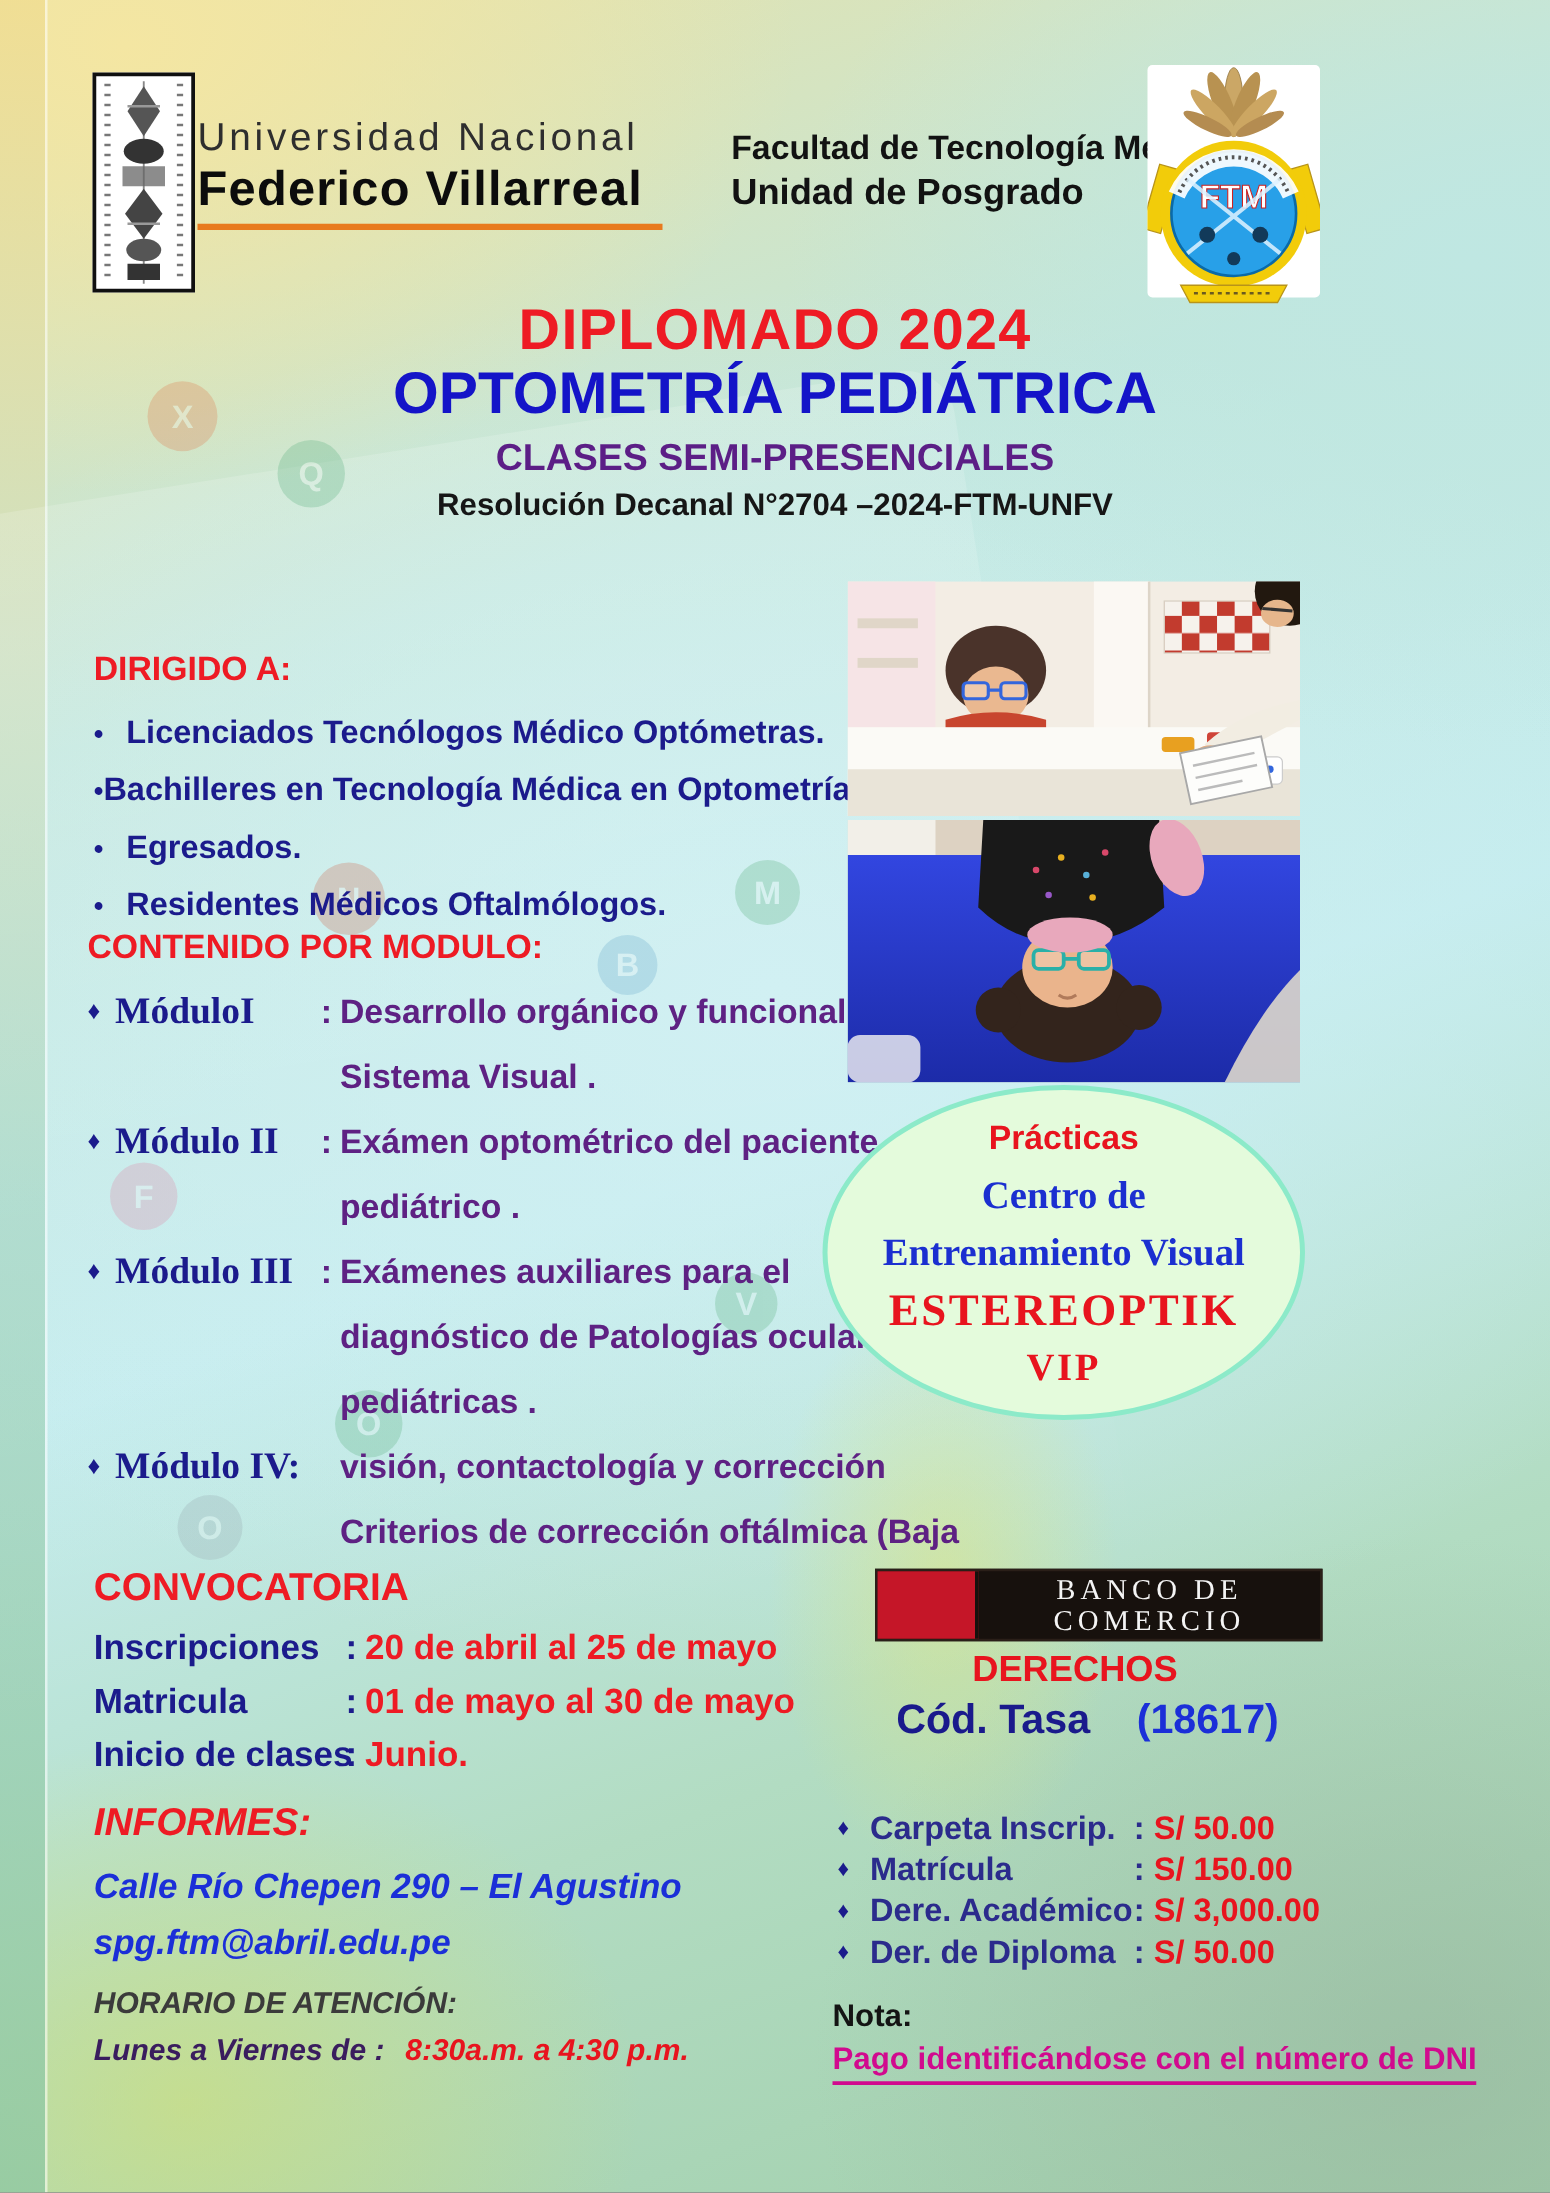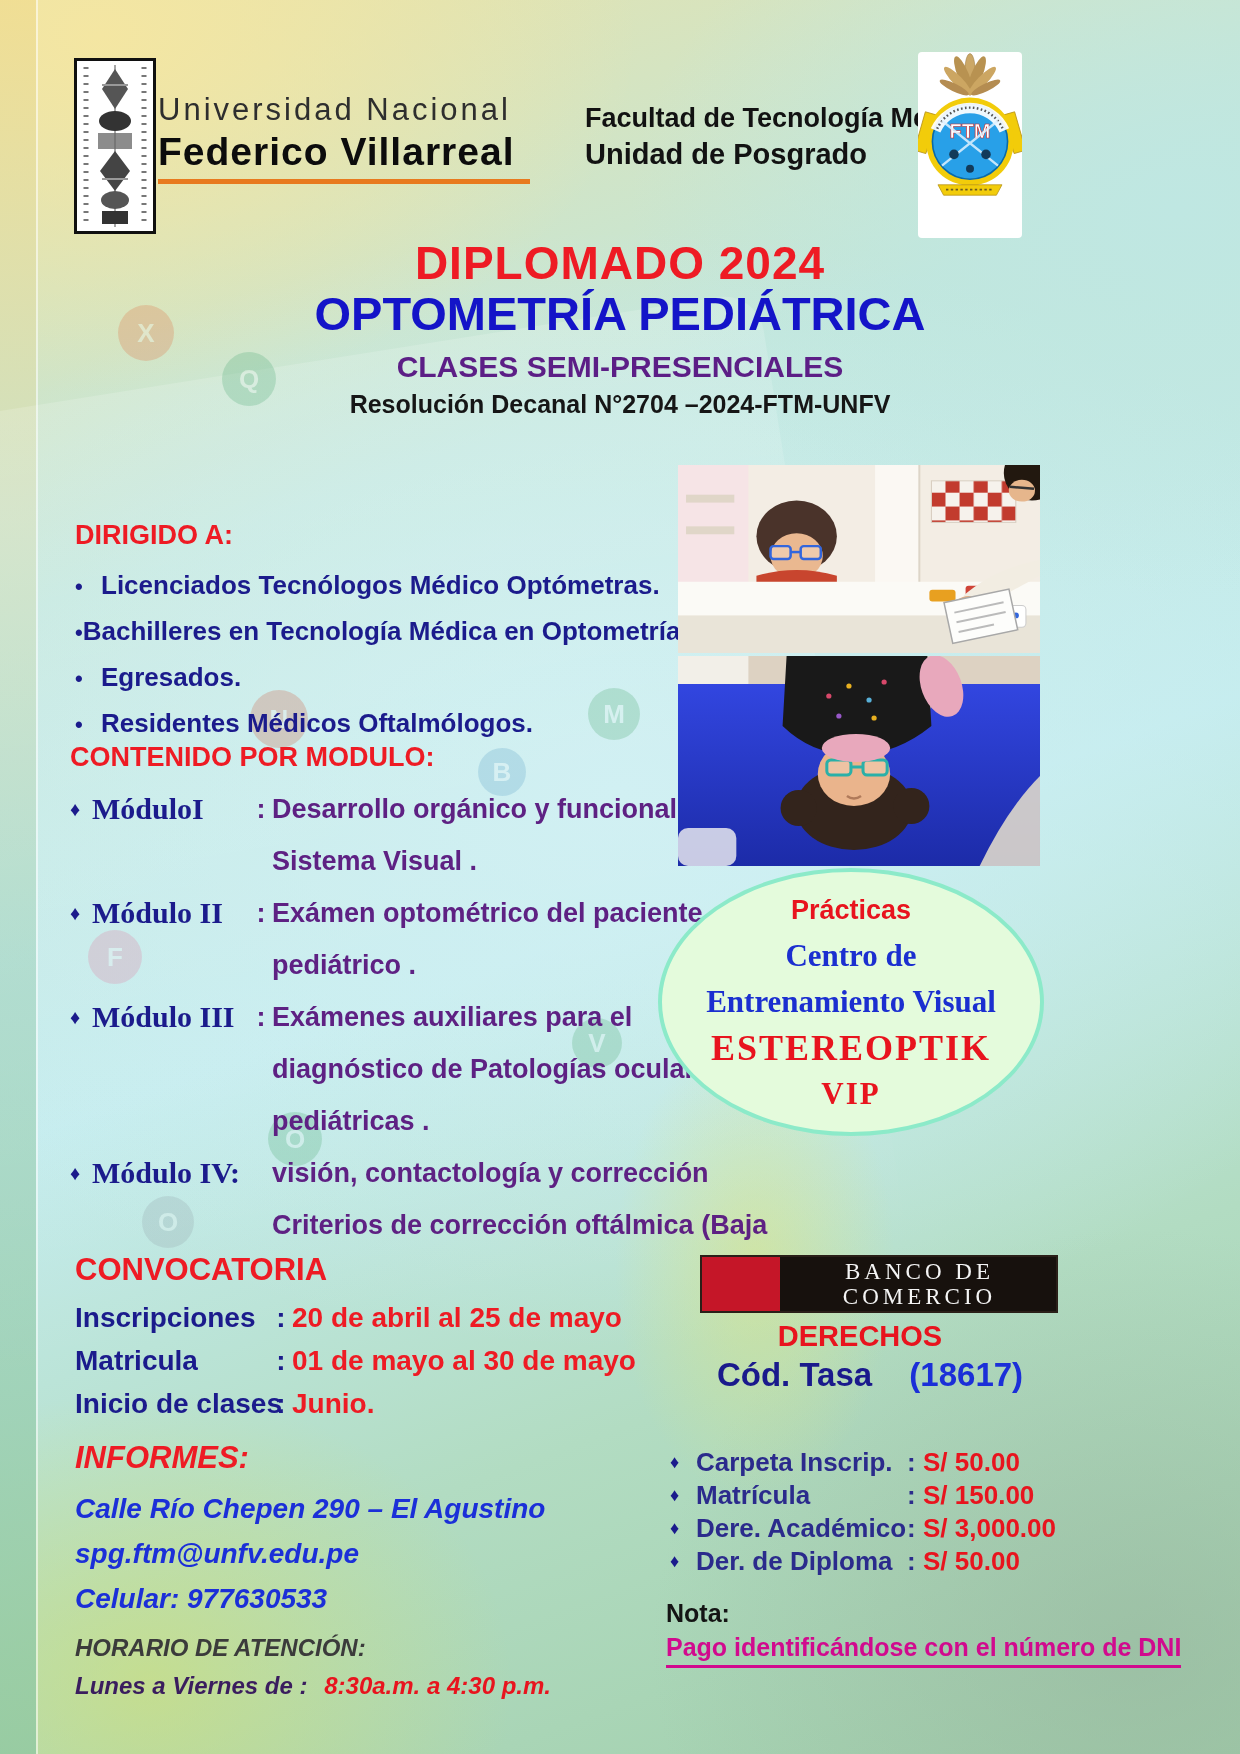--- a/index.html
+++ b/index.html
@@ -27,21 +27,21 @@
 
   
   .seal{left:74px;top:58px;width:82px;height:176px;background:#fff;border:3px solid #101010;box-sizing:border-box;}
   .univ{left:158px;top:92px;width:420px;}
   .univ-1{font-size:31px;font-weight:400;color:#2e2e2e;letter-spacing:3px;white-space:nowrap;}
   .univ-2{font-size:39px;font-weight:700;color:#0c0c0c;letter-spacing:1px;white-space:nowrap;margin-top:2px;}
   .univ-rule{width:372px;height:5px;background:#e87a1e;margin-top:5px;}
   .faculty{left:585px;top:100px;color:#121212;line-height:36px;}
   .fac-1{font-size:27px;font-weight:700;}
   .fac-2{font-size:29px;font-weight:700;}
-  .crest{left:918px;top:52px;width:104px;height:186px;background:#fff;border-radius:4px;}
+  .crest{left:918px;top:52px;width:138px;height:186px;background:#fff;border-radius:4px;}
 
   
   .tcenter{left:0;width:1240px;text-align:center;}
   .title1{top:236px;font-size:46px;font-weight:800;color:#ee1b24;letter-spacing:1px;}
   .title2{top:286px;font-size:47px;font-weight:800;color:#1414c8;letter-spacing:0px;}
   .title3{top:350px;font-size:30px;font-weight:700;color:#5c1e86;}
   .resol{top:390px;font-size:25px;font-weight:700;color:#161616;}
 
   
   .dirigido{left:75px;top:520px;width:600px;}
@@ -285,22 +285,21 @@
     <div class="conv-row">
       <span class="conv-label">Inicio de clases</span>
       <span class="conv-sep">:</span>
       <span class="conv-value">Junio.</span>
     </div>
   </div>
 
   <div class="abs informes">
     <div class="inf-h">INFORMES:</div>
     <div class="inf-line">Calle Río Chepen 290 – El Agustino</div>
-    <div class="inf-line">spg.ftm@unfv.edu.pe</div>
-    <div class="inf-line">Celular: 977630533</div>
+    <div class="inf-line">spg.ftm@abril.edu.pe</div>
     <div class="horario-h">HORARIO DE ATENCIÓN:</div>
     <div class="horario-line">
       <span class="horario-label">Lunes a Viernes de :</span>
       <span class="horario-value" style="margin-left:10px;">8:30a.m. a 4:30 p.m.</span>
     </div>
   </div>
 
   <div class="abs photo photo1">
     <svg viewBox="0 0 360 190" preserveAspectRatio="none">
       <defs>

